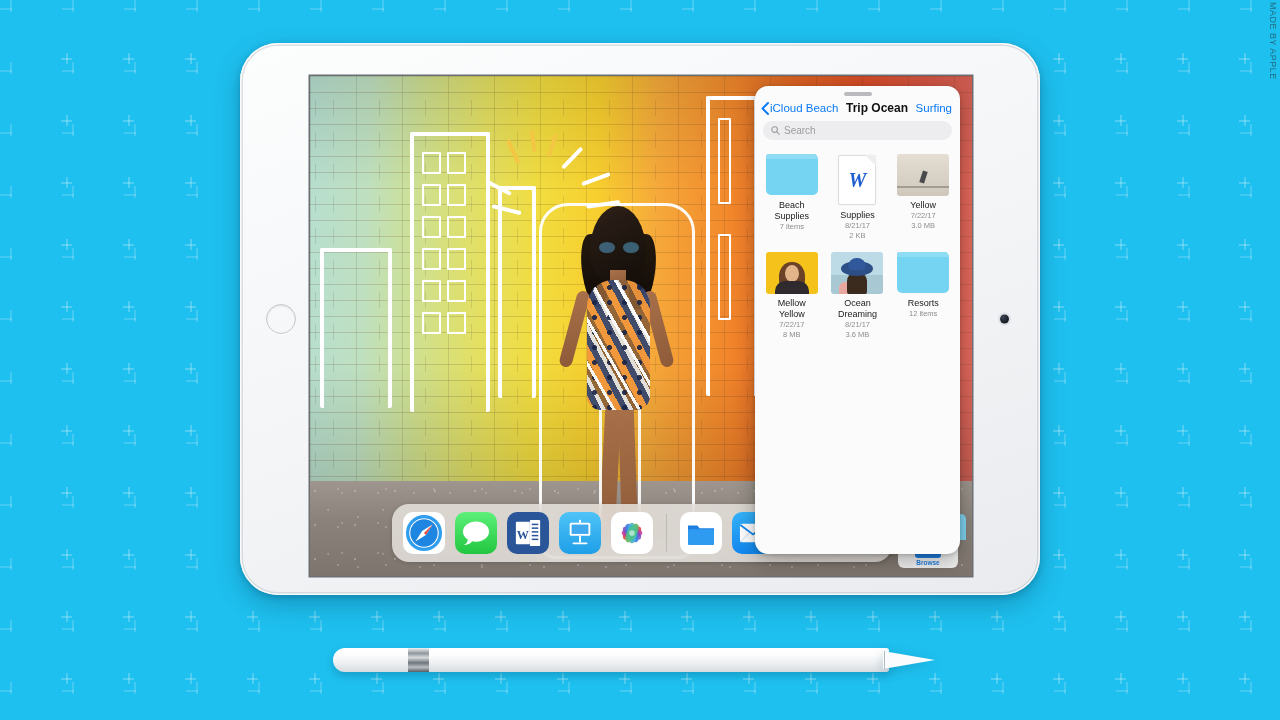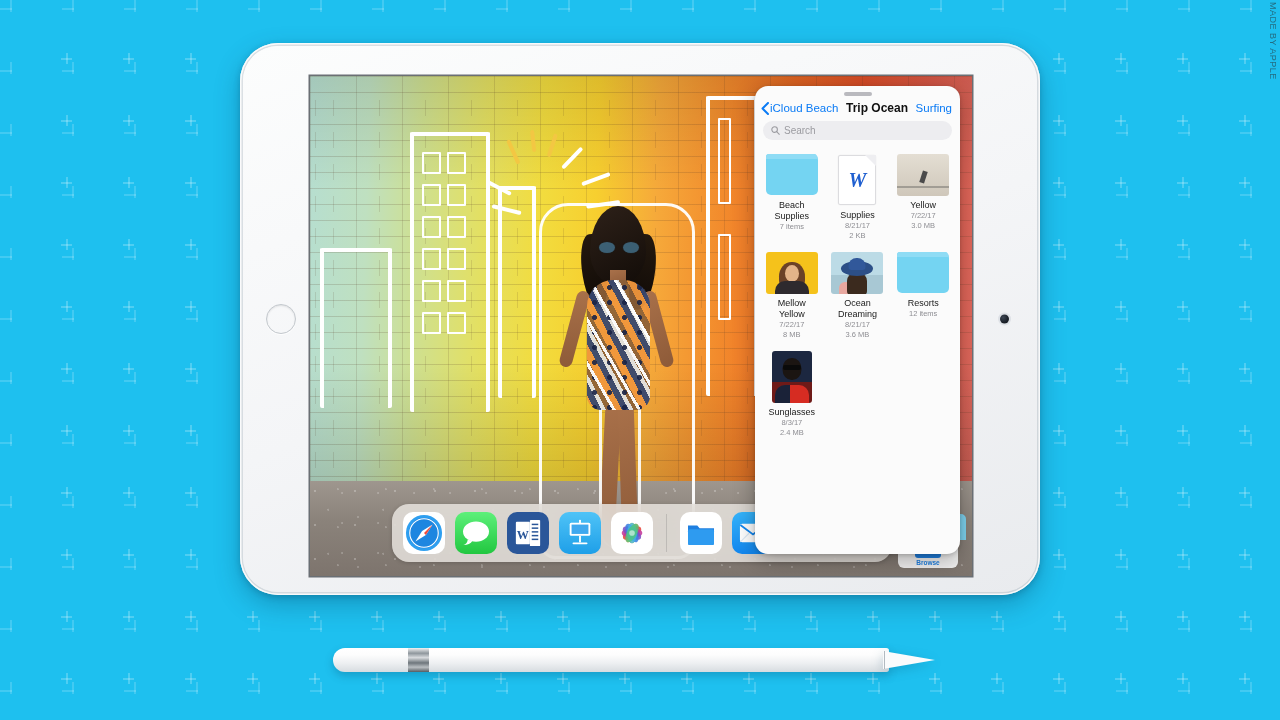--- a/index.html
+++ b/index.html
@@ -836,30 +836,20 @@
         </div>
 
         <div class="file-cell">
           <div class="thumb">
             <div class="folder"></div>
           </div>
           <div class="file-name">Resorts</div>
           <div class="file-meta">12 items</div>
         </div>
 
-        <div class="file-cell">
-          <div class="thumb tall th-sun">
-            <div class="body"></div>
-            <div class="head"></div>
-            <div class="shade"></div>
-          </div>
-          <div class="file-name">Sunglasses</div>
-          <div class="file-meta">8/3/17</div>
-          <div class="file-meta">2.4 MB</div>
-        </div>
 
 
       </div>
     </div>
 
   </div>
 </div>
 
 <div id="pencil">
   <div id="pencil-body"></div>

